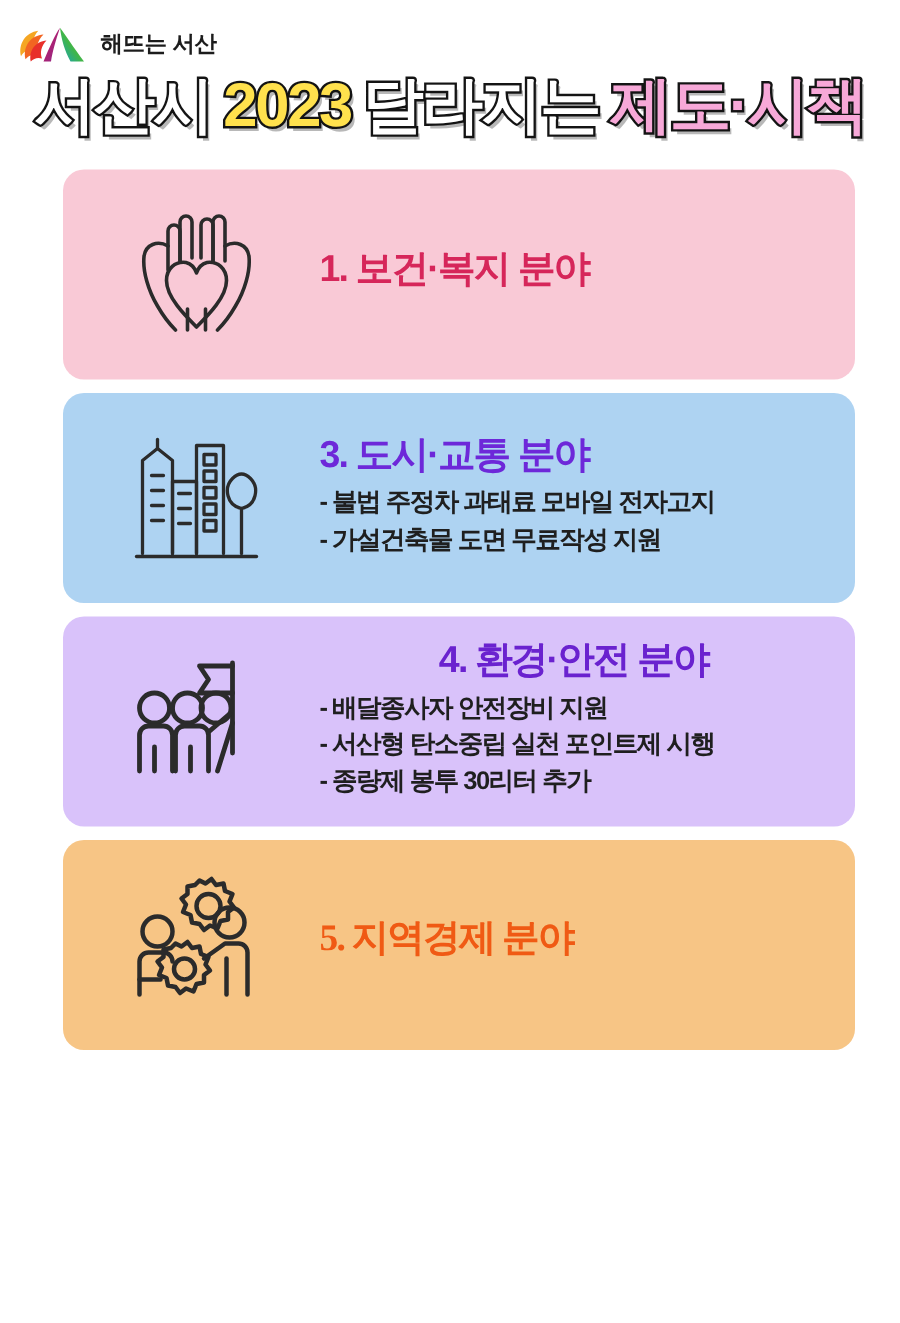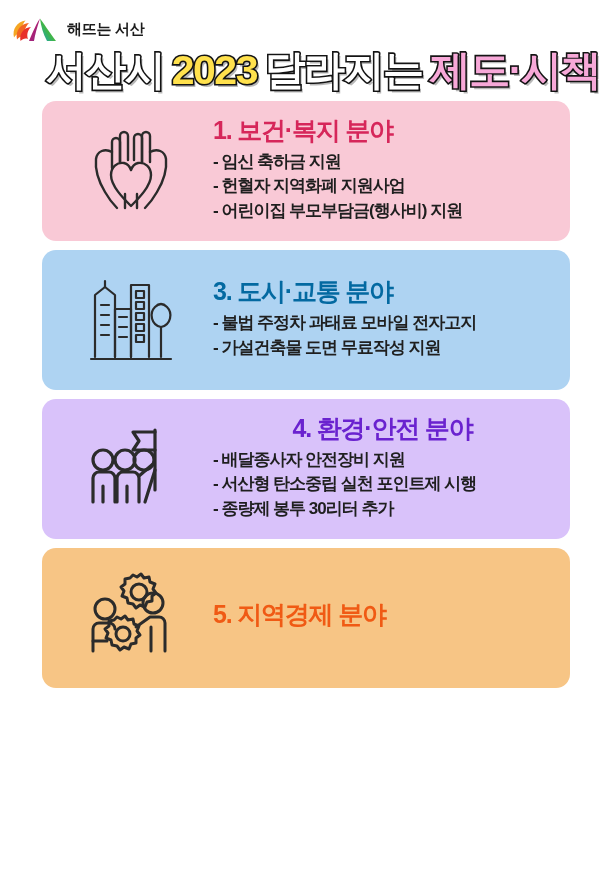--- a/index.html
+++ b/index.html
@@ -28,22 +28,22 @@
   .brand-name {
     font-size: 15px;
     font-weight: 700;
     color: #1c1c1c;
     letter-spacing: -0.3px;
     white-space: nowrap;
   }
 
   
   .headline {
-    text-align: right;
-    padding: 4px 0 10px 0;
+    text-align: center;
+    padding: 4px 0 22px 0;
     line-height: 1;
     white-space: nowrap;
   }
   .headline span {
     font-size: 41px;
     font-weight: 900;
     letter-spacing: -1.5px;
     display: inline-block;
     -webkit-text-stroke: 3.2px #141414;
     paint-order: stroke fill;
@@ -148,25 +148,20 @@
         <path d="M61 40 V14 a4 4 0 0 1 8 0 v26"></path>
         <path d="M53 38 V16 a4 4 0 0 1 8 0 v24"></path>
         <path d="M31 30 C24 26 16 29 15 37 C14 47 18 60 24 70 C28 77 32 82 36 86"></path>
         <path d="M69 30 C76 26 84 29 85 37 C86 47 82 60 76 70 C72 77 68 82 64 86"></path>
         <path d="M44 86 V72"></path>
           <path d="M56 86 V72"></path>
       </svg>
     </div>
     <div class="card-body">
       <div class="card-title" style="color: rgb(214, 38, 90);">1. 보건·복지 분야</div>
-      <ul class="card-items">
-        <li>- 임신 축하금 지원</li>
-        <li>- 헌혈자 지역화폐 지원사업</li>
-        <li>- 어린이집 부모부담금(행사비) 지원</li>
-      </ul>
     </div>
   </div>
 
 
   <div class="card" style="background: rgb(174, 211, 242);">
     <div class="card-icon">
       <svg viewBox="0 0 100 96" width="100" height="96" fill="none" stroke="#2b2b2b" stroke-width="2.2" stroke-linecap="round" stroke-linejoin="round">
         <path d="M14 86 V24 l10 -8 l10 8 v62"></path>
         <path d="M24 16 V10"></path>
         <path d="M20 34 h8 M20 44 h8 M20 54 h8 M20 64 h8"></path>
@@ -177,21 +172,21 @@
         <rect x="55" y="31" width="8" height="7"></rect>
         <rect x="55" y="42" width="8" height="7"></rect>
         <rect x="55" y="53" width="8" height="7"></rect>
         <rect x="55" y="64" width="8" height="7"></rect>
         <path d="M80 86 V56"></path>
         <path d="M80 56 C70 54 68 42 74 36 C78 32 82 32 86 36 C92 42 90 54 80 56 Z"></path>
         <path d="M10 88 h80"></path>
       </svg>
     </div>
     <div class="card-body">
-      <div class="card-title" style="color: #0369a1;">3. 도시·교통 분야</div>
+      <div class="card-title" style="color: #6d28d9;">3. 도시·교통 분야</div>
       <ul class="card-items">
         <li>- 불법 주정차 과태료 모바일 전자고지</li>
         <li>- 가설건축물 도면 무료작성 지원</li>
       </ul>
     </div>
   </div>
 
   <div class="card" style="background: rgb(217, 194, 250);">
     <div class="card-icon">
       <svg viewBox="0 0 100 96" width="100" height="96" fill="none" stroke="#2b2b2b" stroke-width="3.2" stroke-linecap="round" stroke-linejoin="round">
@@ -227,17 +222,17 @@
         <circle cx="42" cy="65" r="7"></circle>
         <circle cx="24" cy="40" r="10"></circle>
         <path d="M12 82 V60 a6 6 0 0 1 6 -6 h10 a6 6 0 0 1 6 6"></path>
         <path d="M12 72 h14"></path>
         <circle cx="72" cy="34" r="10"></circle>
         <path d="M84 82 V54 a6 6 0 0 0 -6 -6 h-9 l-14 10"></path>
         <path d="M70 82 V58"></path>
       </svg>
     </div>
     <div class="card-body">
-      <div class="card-title" style="color: rgb(240, 90, 20);">5. 지역경제 분야</div>
+      <div class="card-title" style="color: rgb(240, 90, 20); font-family: Liberation Serif, serif;">5. 지역경제 분야</div>
     </div>
   </div>
 
 </div>
 
 </body></html>

